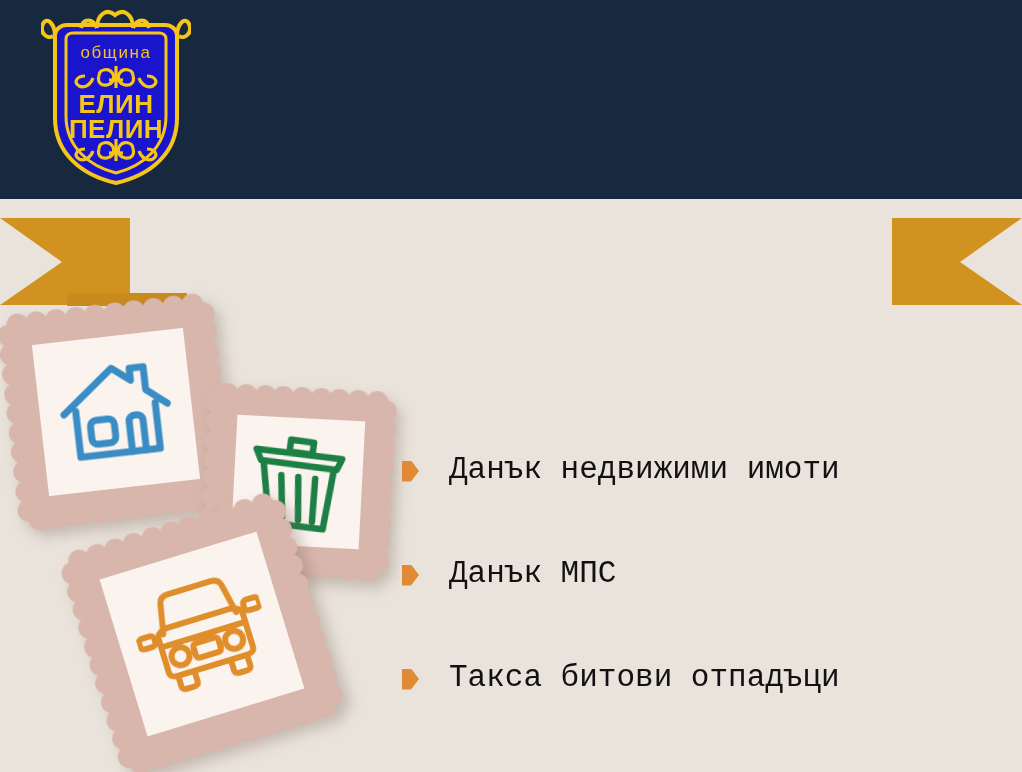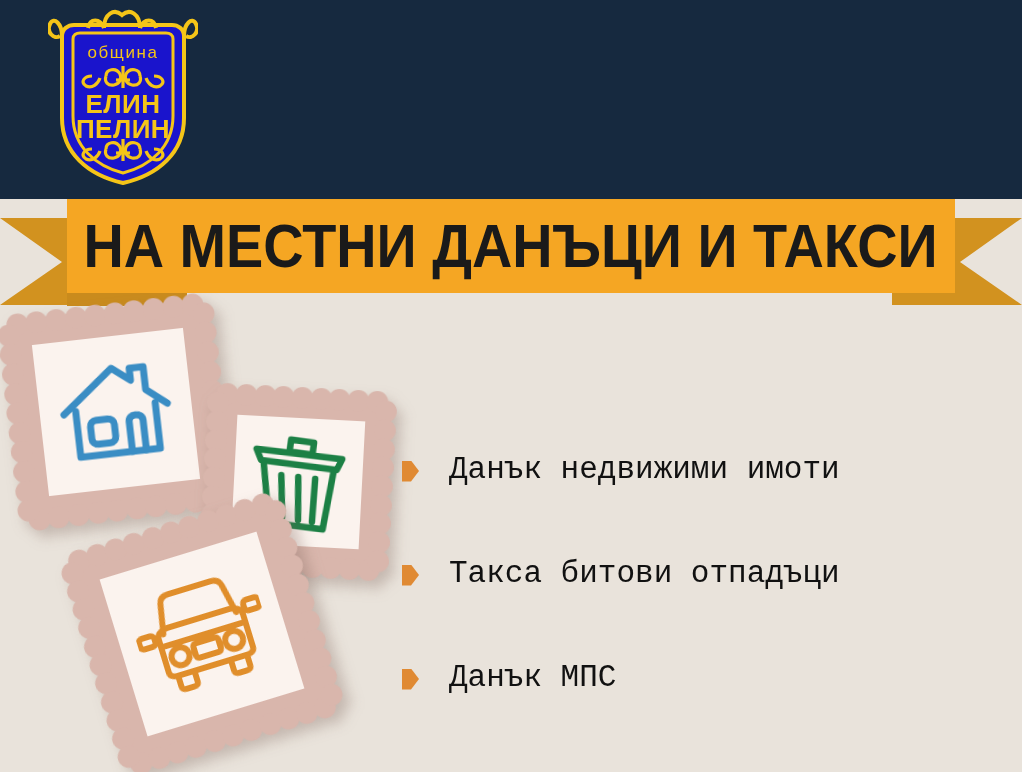--- a/index.html
+++ b/index.html
@@ -9,21 +9,21 @@
     font-family:"Liberation Sans", sans-serif;
   }
   #stage{position:absolute;inset:0;width:1022px;height:772px;overflow:hidden;}
 
   
   .header{
     position:absolute;left:0;top:0;width:1022px;height:199px;
     background:#16293f;z-index:5;
   }
   .logo{
-    position:absolute;left:48px;top:6px;width:150px;height:185px;text-decoration:underline;
+    position:absolute;left:41px;top:6px;width:150px;height:185px;text-decoration:underline;
   }
   .title-wrap{
     position:absolute;left:196px;top:0;width:820px;height:199px;
     display:flex;flex-direction:column;align-items:center;justify-content:center;
     z-index:6;
   }
   .title-line{
     color:#ffffff;
     font-family:"Liberation Sans", sans-serif;
     font-weight:bold;
@@ -155,23 +155,20 @@
         <text x="75" y="107" text-anchor="middle" fill="#f5c518" font-family="Liberation Sans, sans-serif" font-size="26" font-weight="bold" letter-spacing="0.5">ЕЛИН</text>
         <text x="75" y="132" text-anchor="middle" fill="#f5c518" font-family="Liberation Sans, sans-serif" font-size="26" font-weight="bold" letter-spacing="0.5">ПЕЛИН</text>
       </svg>
     </div>
 
   </div>
 
   <div class="ribbon-tail left"></div>
   <div class="ribbon-tail right"></div>
   <div class="ribbon-shadow left"></div>
-  <div class="ribbon-main">
-    <div class="ribbon-text">НА МЕСТНИ ДАНЪЦИ И ТАКСИ</div>
-  </div>
 
   <div class="stamp house">
     <div class="inner">
       <svg width="120" height="110" viewBox="0 0 120 110">
         <g fill="none" stroke="#3a8dc4" stroke-width="7" stroke-linecap="round" stroke-linejoin="round">
           <path d="M8 52 L60 11 L78 25 L78 13 L92 13 L92 36 L112 52"></path>
           <path d="M20 50 L20 96 L100 96 L100 50"></path>
           <rect x="33" y="61" width="24" height="24" rx="6"></rect>
           <path d="M72 96 L72 66 C72 62 75 60 79 60 C83 60 86 62 86 66 L86 96"></path>
         </g>
@@ -333,21 +330,21 @@
       <div class="scallop" style="height: 22px; width: 22px; left: 201px; top: 191.364px;"></div>
     </div>
 
   <div class="bullets">
     <div class="bullet-row">
       <div class="bullet-marker"></div>
       <div class="bullet-label">Данък недвижими имоти</div>
     </div>
     <div class="bullet-row">
       <div class="bullet-marker"></div>
-      <div class="bullet-label">Такса битови отпадъци</div>
+      <div class="bullet-label">Данък МПС</div>
     </div>
     <div class="bullet-row">
       <div class="bullet-marker"></div>
-      <div class="bullet-label">Данък МПС</div>
+      <div class="bullet-label">Такса битови отпадъци</div>
     </div>
   </div>
 
 </div>
 
 </body></html>

